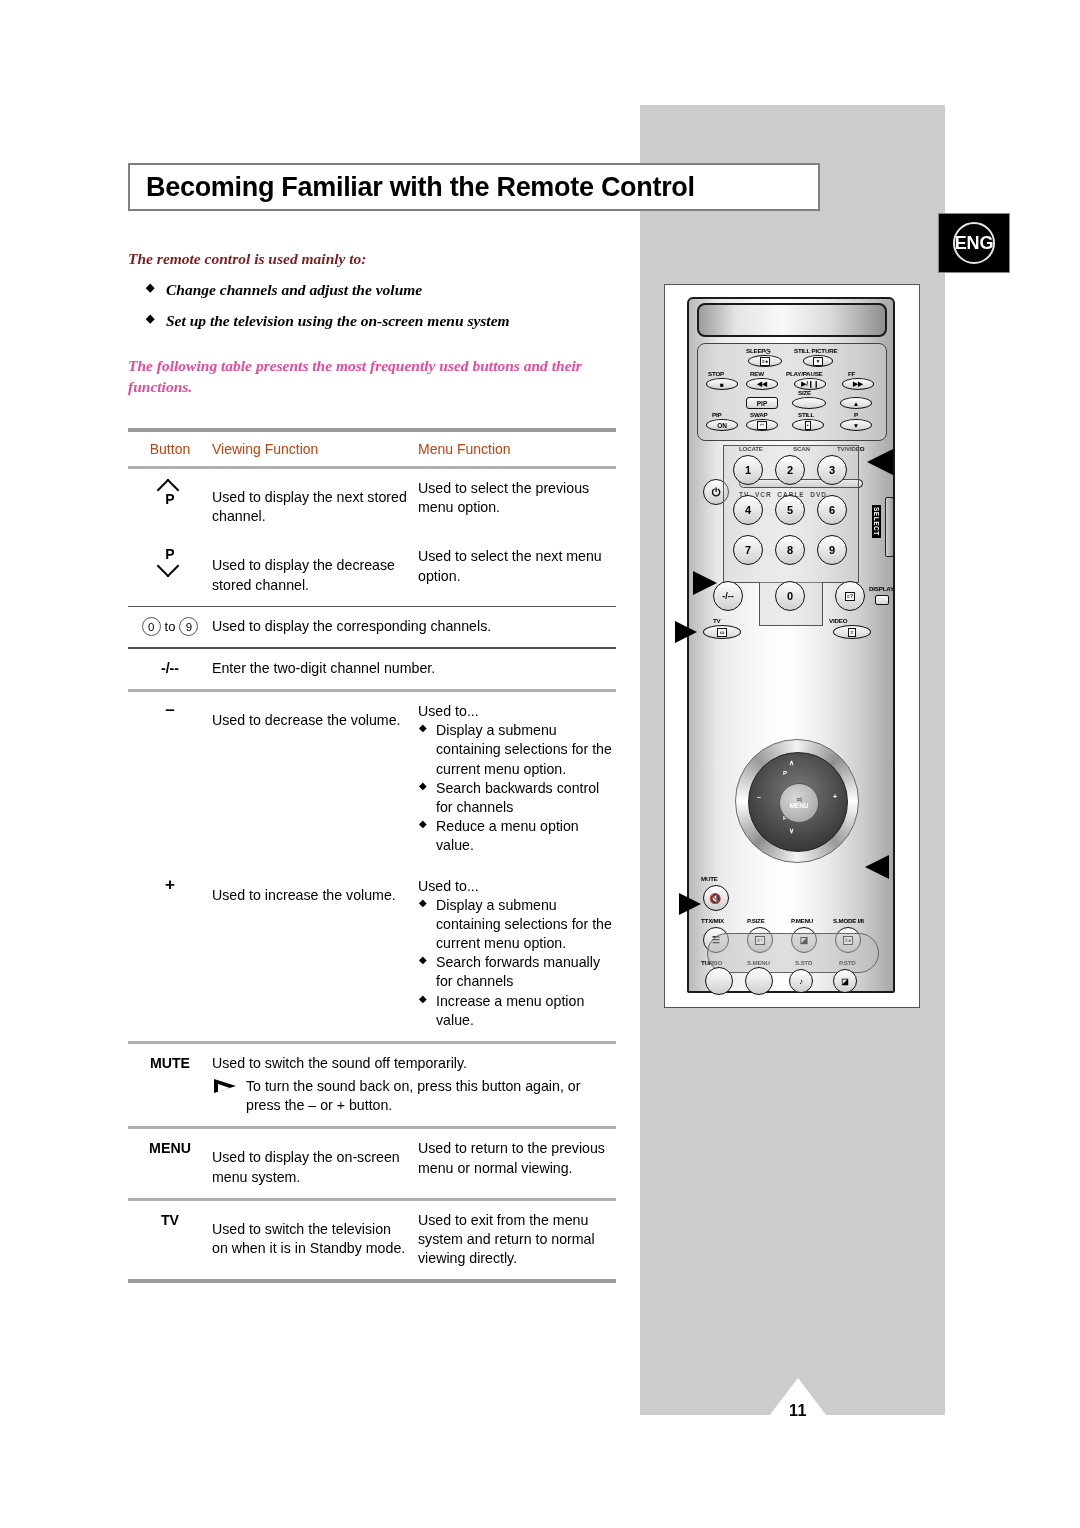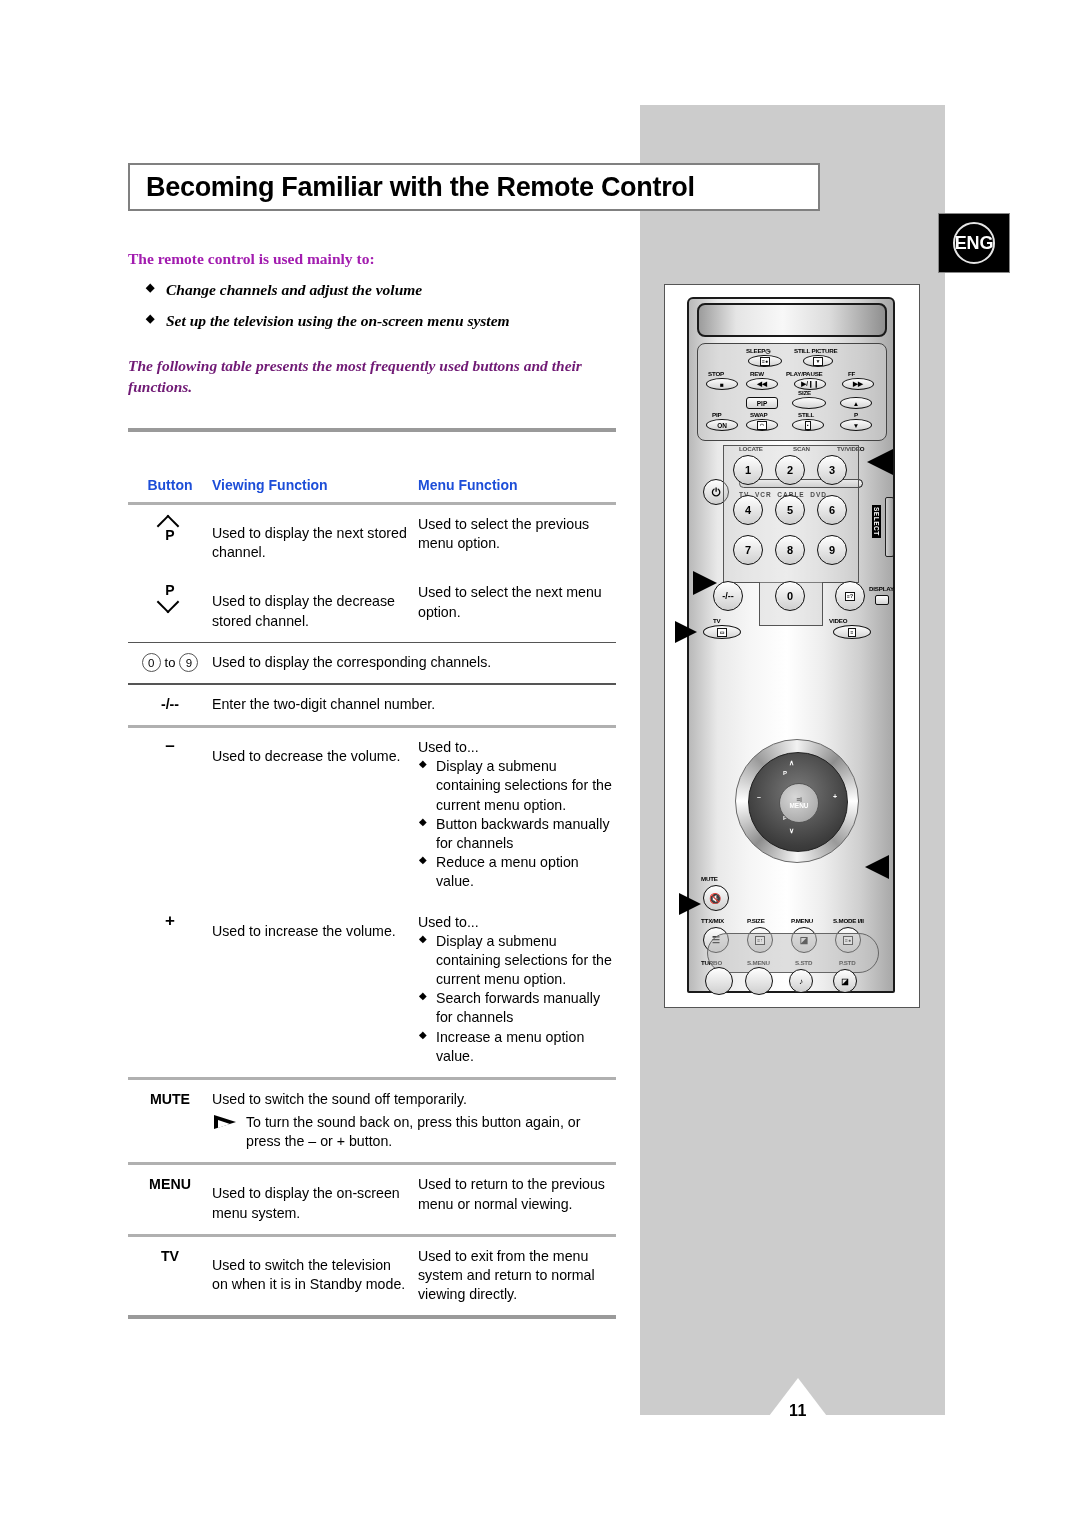--- a/index.html
+++ b/index.html
@@ -44,47 +44,47 @@
   }
   #eng-circle{
     width:38px;height:38px;border-radius:50%;border:2px solid #e5e5e5;
     display:flex;align-items:center;justify-content:center;
     font-size:18px;font-weight:bold;color:#fff;letter-spacing:-.2px;
   }
 
   
   #intro{position:absolute;left:128px;top:250px;width:500px;}
   .intro-lead{
-    font-size:15.5px;font-weight:bold;color:#a21caf;
+    font-size:15.5px;font-style:italic;font-weight:bold;color:#7f1d1d;
     font-family:"Liberation Serif", serif;margin-bottom:13px;
   }
   .intro-bullet{
     font-size:15.5px;font-style:italic;font-weight:bold;color:#000;
     font-family:"Liberation Serif", serif;margin:0 0 13px 38px;
     position:relative;
   }
   .intro-bullet .dia{position:absolute;left:-20px;top:0px;font-size:11px;font-style:normal;}
   #intro-para{
-    font-size:15.5px;font-style:italic;font-weight:bold;color:#701a75;
+    font-size:15.5px;font-style:italic;font-weight:bold;color:#ec4899;
     font-family:"Liberation Serif", serif;line-height:1.35;margin-top:26px;width:490px;
   }
 
   
   #table-wrap{position:absolute;left:128px;top:428px;width:488px;}
   .rule-thick{height:4px;background:#9a9a9a;width:100%;}
   .rule-med{height:3px;background:#b0b0b0;width:100%;}
   .rule-thin{height:1.5px;background:#555;width:100%;}
 
   .trow{display:flex;align-items:flex-start;}
   .c-btn{width:84px;flex:0 0 84px;text-align:center;padding-top:10px;}
   .c-view{width:198px;flex:0 0 198px;padding-top:19px;padding-right:8px;}
   .c-menu{flex:1 1 auto;padding-top:10px;}
   .c-wide{flex:1 1 auto;padding-top:10px;padding-right:4px;}
 
-  .hdr{font-size:14px;font-weight:bold;color:#1d4ed8;margin-top:36px;}
+  .hdr{font-size:14px;font-weight:normal;color:#c2410c;}
   .hdr-row{padding:9px 0 9px 0;}
   .cell{font-size:14.2px;color:#000;line-height:1.35;}
   .cell.bold{font-weight:bold;}
   .bul{position:relative;padding-left:18px;line-height:1.35;}
   .bul .dia{position:absolute;left:1px;top:0px;font-size:10px;}
   .rowpad{padding-bottom:11px;}
 
   
   .g-chevron-up,.g-chevron-down{
     display:block;width:26px;height:13px;margin:0 auto;position:relative;
@@ -300,21 +300,21 @@
     </div>
     <div class="c-view cell">Used to decrease the volume.</div>
     <div class="c-menu cell">
       <div>Used to...</div>
       <div class="bul">
         <span class="dia">◆</span>
         <span>Display a submenu containing selections for the current menu option.</span>
       </div>
       <div class="bul">
         <span class="dia">◆</span>
-        <span>Button backwards manually for channels</span>
+        <span>Search backwards control for channels</span>
       </div>
       <div class="bul">
         <span class="dia">◆</span>
         <span>Reduce a menu option value.</span>
       </div>
     </div>
   </div>
 
   <div class="trow rowpad">
     <div class="c-btn">

